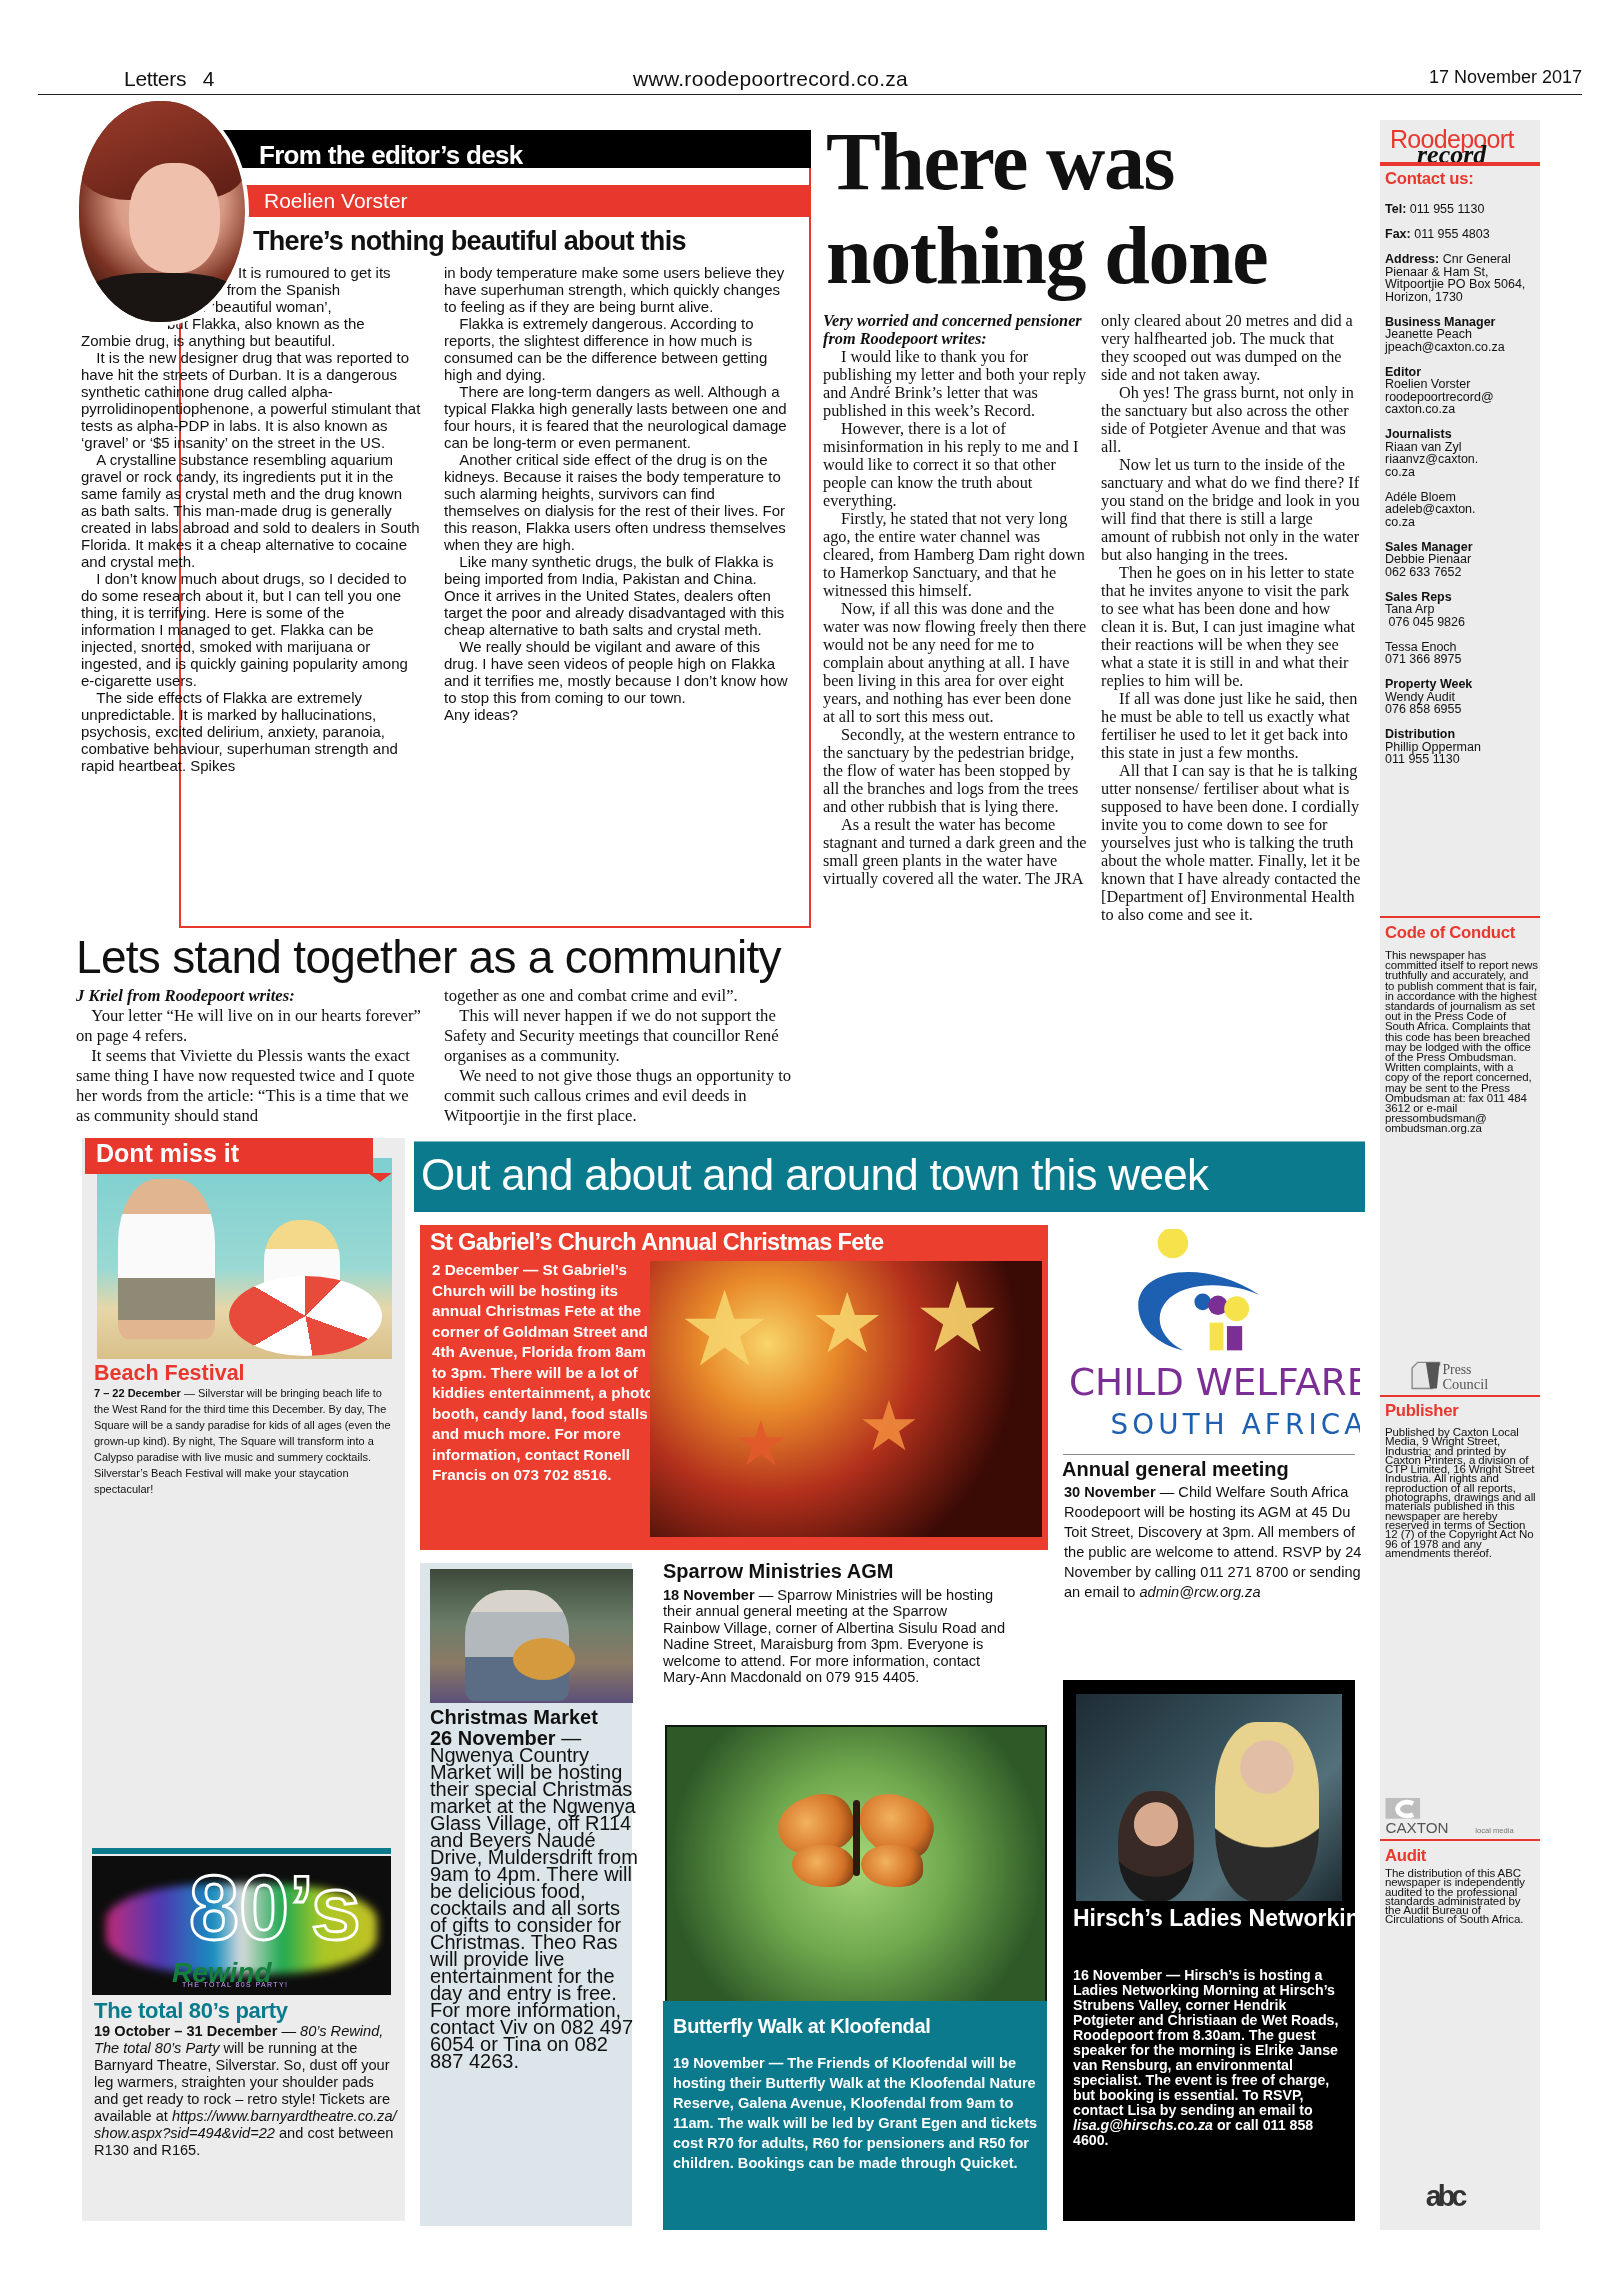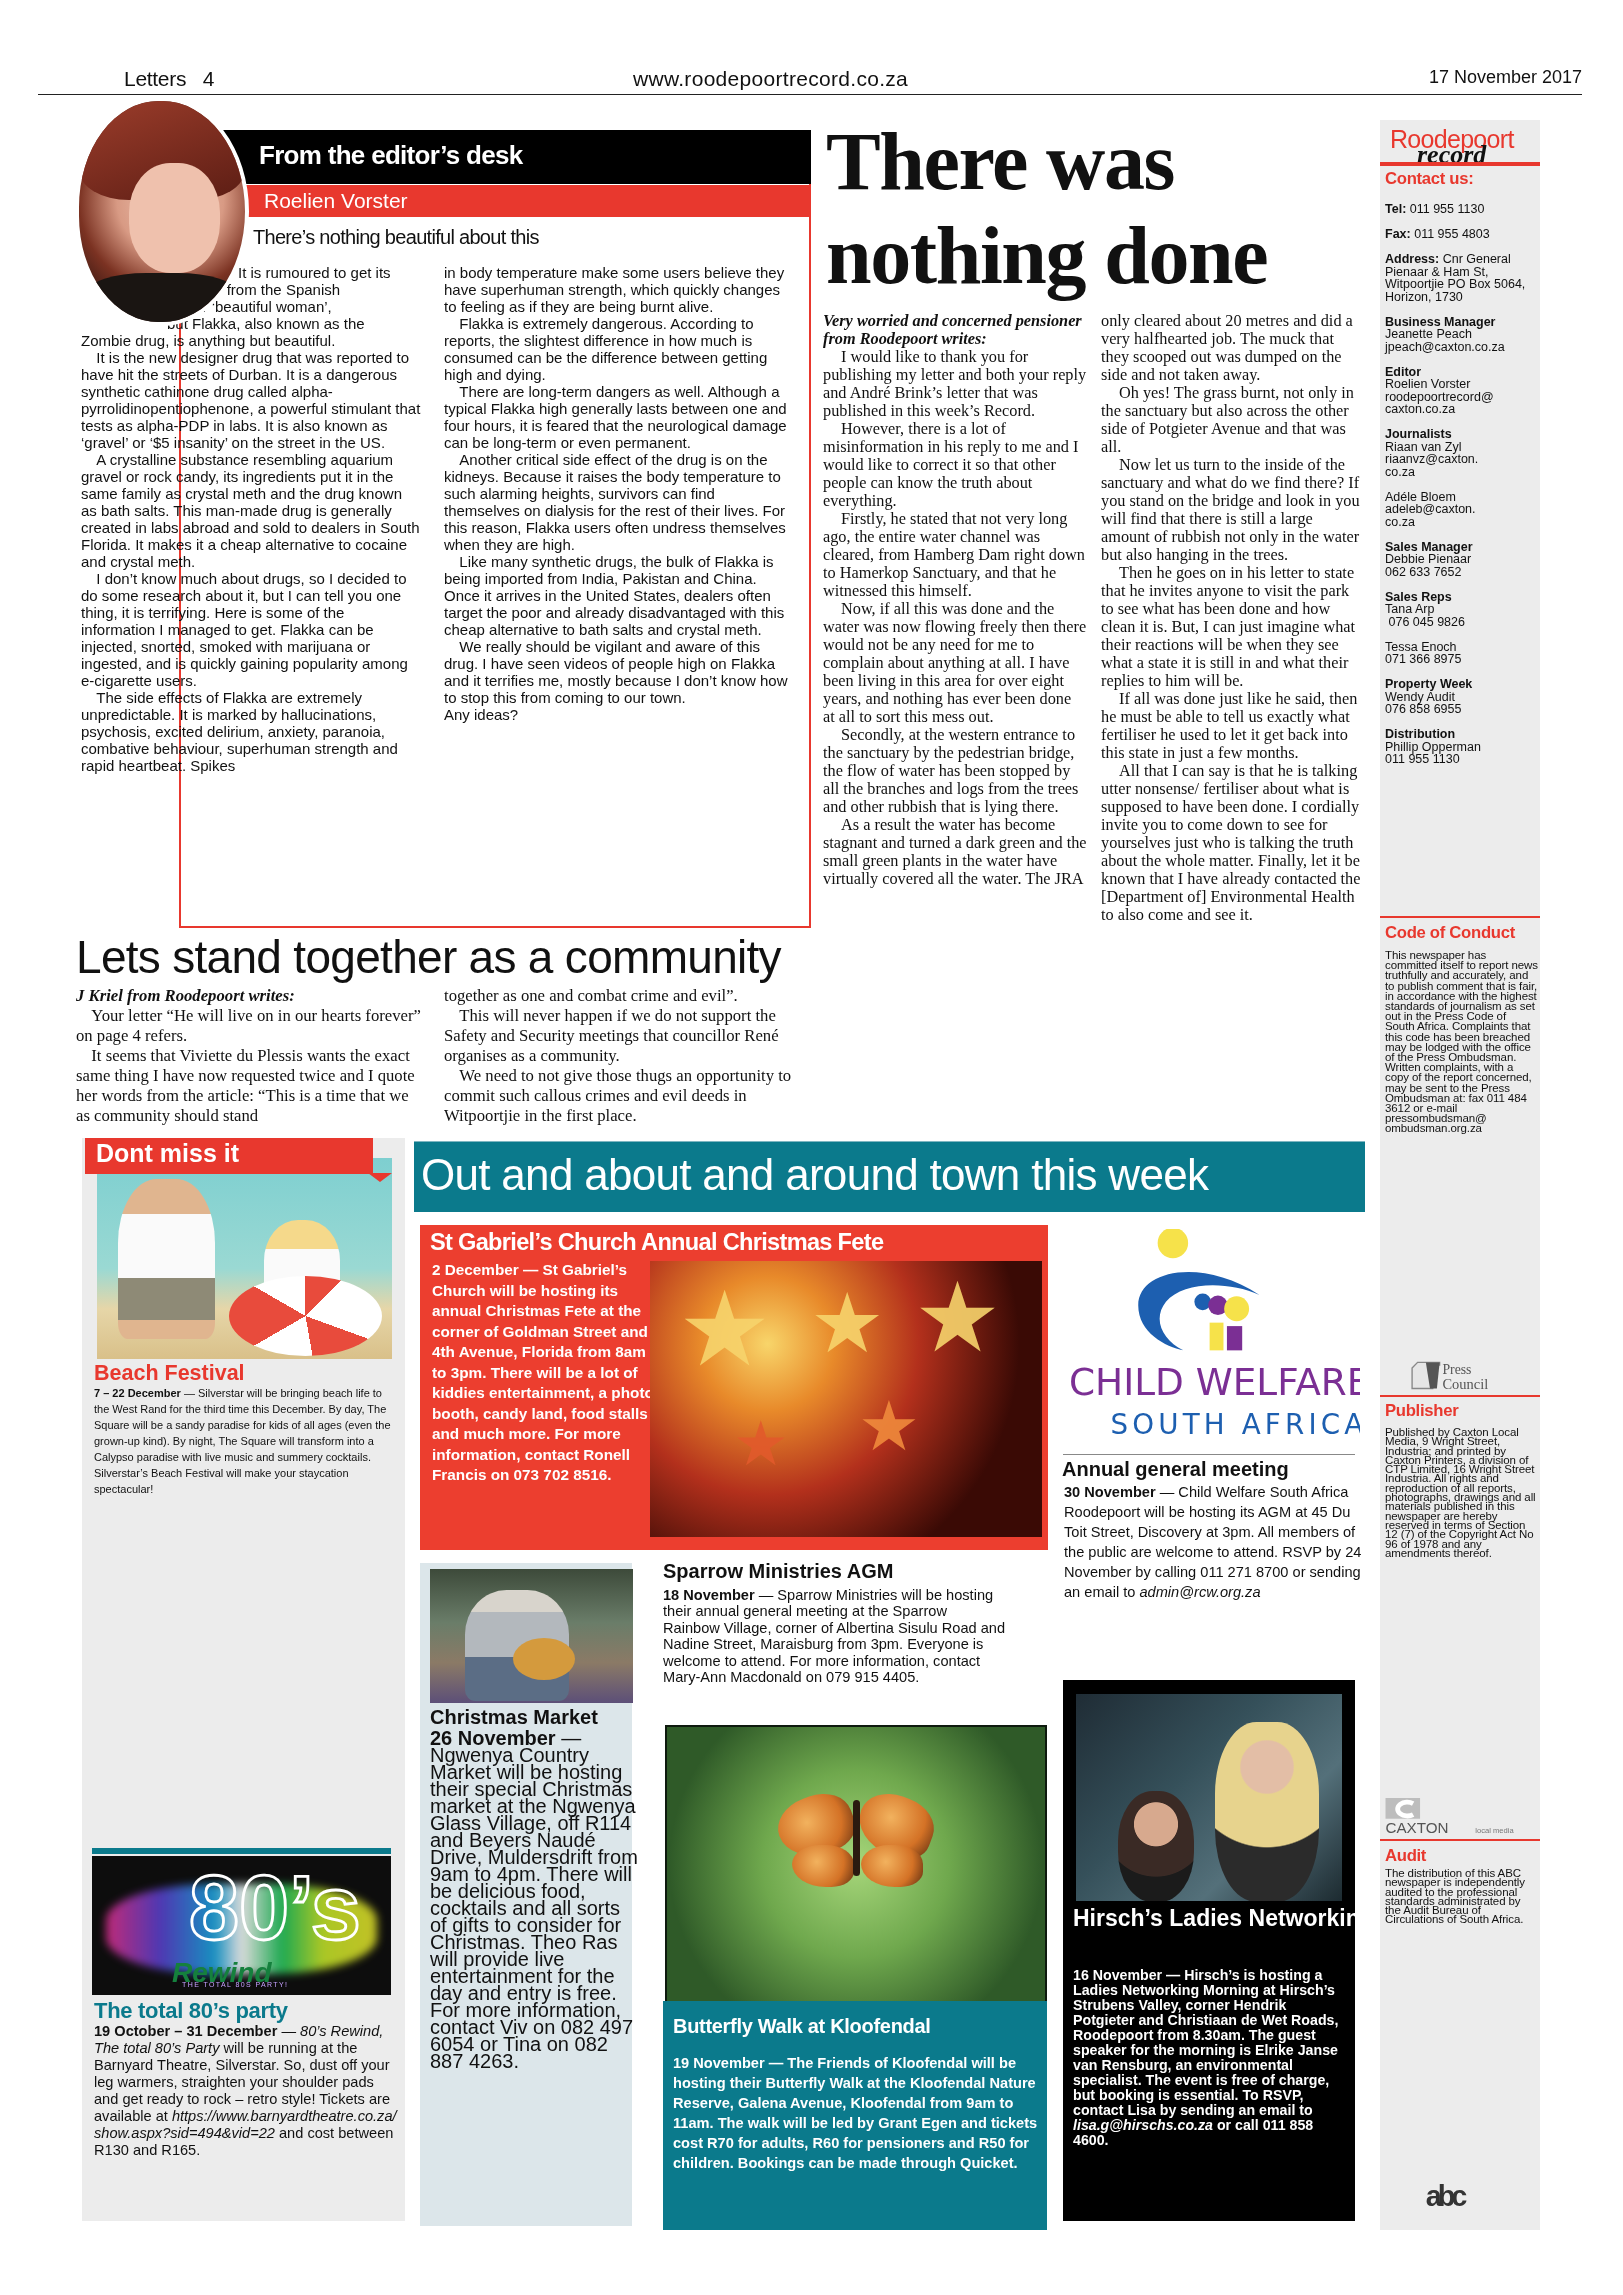--- a/index.html
+++ b/index.html
@@ -11,25 +11,25 @@
   .hdr-section { left: 124px; top: 67px; font-size: 21px; font-family: "Liberation Sans Narrow","Liberation Sans", sans-serif; letter-spacing: -0.3px; }
   .hdr-url { left: 633px; top: 67px; font-size: 21px; letter-spacing: 0.3px; }
   .hdr-date { right: 42px; top: 67px; font-size: 18px; }
 
   
   .ed-photo { left: 75px; top: 97px; width: 174px; height: 229px; border-radius: 48% 50% 50% 48%; background: radial-gradient(circle at 55% 45%, #f0c6b2 0%, #d89a84 35%, #7b3222 60%, #2a1410 85%); overflow: hidden; z-index: 2; border: 4.2px solid #fff; }
   .ed-photo .hair { position: absolute; left: 0; top: 0; width: 100%; height: 45%; background: linear-gradient(160deg, #9c3d2b, #5c1d14); border-radius: 50% 50% 30% 30%; }
   .ed-photo .face { position: absolute; left: 30%; top: 28%; width: 55%; height: 50%; background: #efc1ad; border-radius: 45%; }
   .ed-photo .body { position: absolute; left: 5%; bottom: 0; width: 90%; height: 22%; background: #1a1512; border-radius: 40% 40% 0 0; }
   .ed-box { left: 179px; top: 130px; width: 632px; height: 798px; border: 2.8px solid #e8382e; border-top: none; }
-  .ed-bar { left: 179px; top: 130px; width: 632px; height: 54px; background: #000; }
+  .ed-bar { left: 179px; top: 130px; width: 632px; height: 38px; background: #000; }
   .ed-bar span { position: absolute; left: 80px; top: 9.7px; color: #fff; font-weight: bold; font-size: 26px; letter-spacing: -0.7px; }
   .ed-sub { left: 179px; top: 185px; width: 632px; height: 32px; background: #e8382e; }
   .ed-sub span { position: absolute; left: 85px; top: 4.2px; color: #fff; font-size: 21px; font-family: "Liberation Sans Narrow","Liberation Sans", sans-serif; }
-  .ed-title { left: 253px; top: 226px; font-size: 20px; font-weight: normal; letter-spacing: -0.7px; }
+  .ed-title { left: 253px; top: 226px; font-size: 27px; font-weight: bold; letter-spacing: -0.7px; }
   .ed-col { font-size: 15px; line-height: 17px; text-align: left; }
   .ed-col p { text-indent: 15.3px; }
   .ed-col p.noind { text-indent: 0; }
   .ed-col1 { left: 81px; top: 264px; width: 340px; }
   .ed-col1 .wrapline { display: block; }
   .ed-col2 { left: 444px; top: 264px; width: 347px; }
 
   
   .nd-head { left: 826px; top: 115px; width: 541px; font-family: "Liberation Serif", serif; font-weight: bold; font-size: 82px; line-height: 94px; letter-spacing: -1.4px; }
   .nd-col { font-family: "Liberation Serif", serif; font-size: 16.3px; line-height: 18px; }

